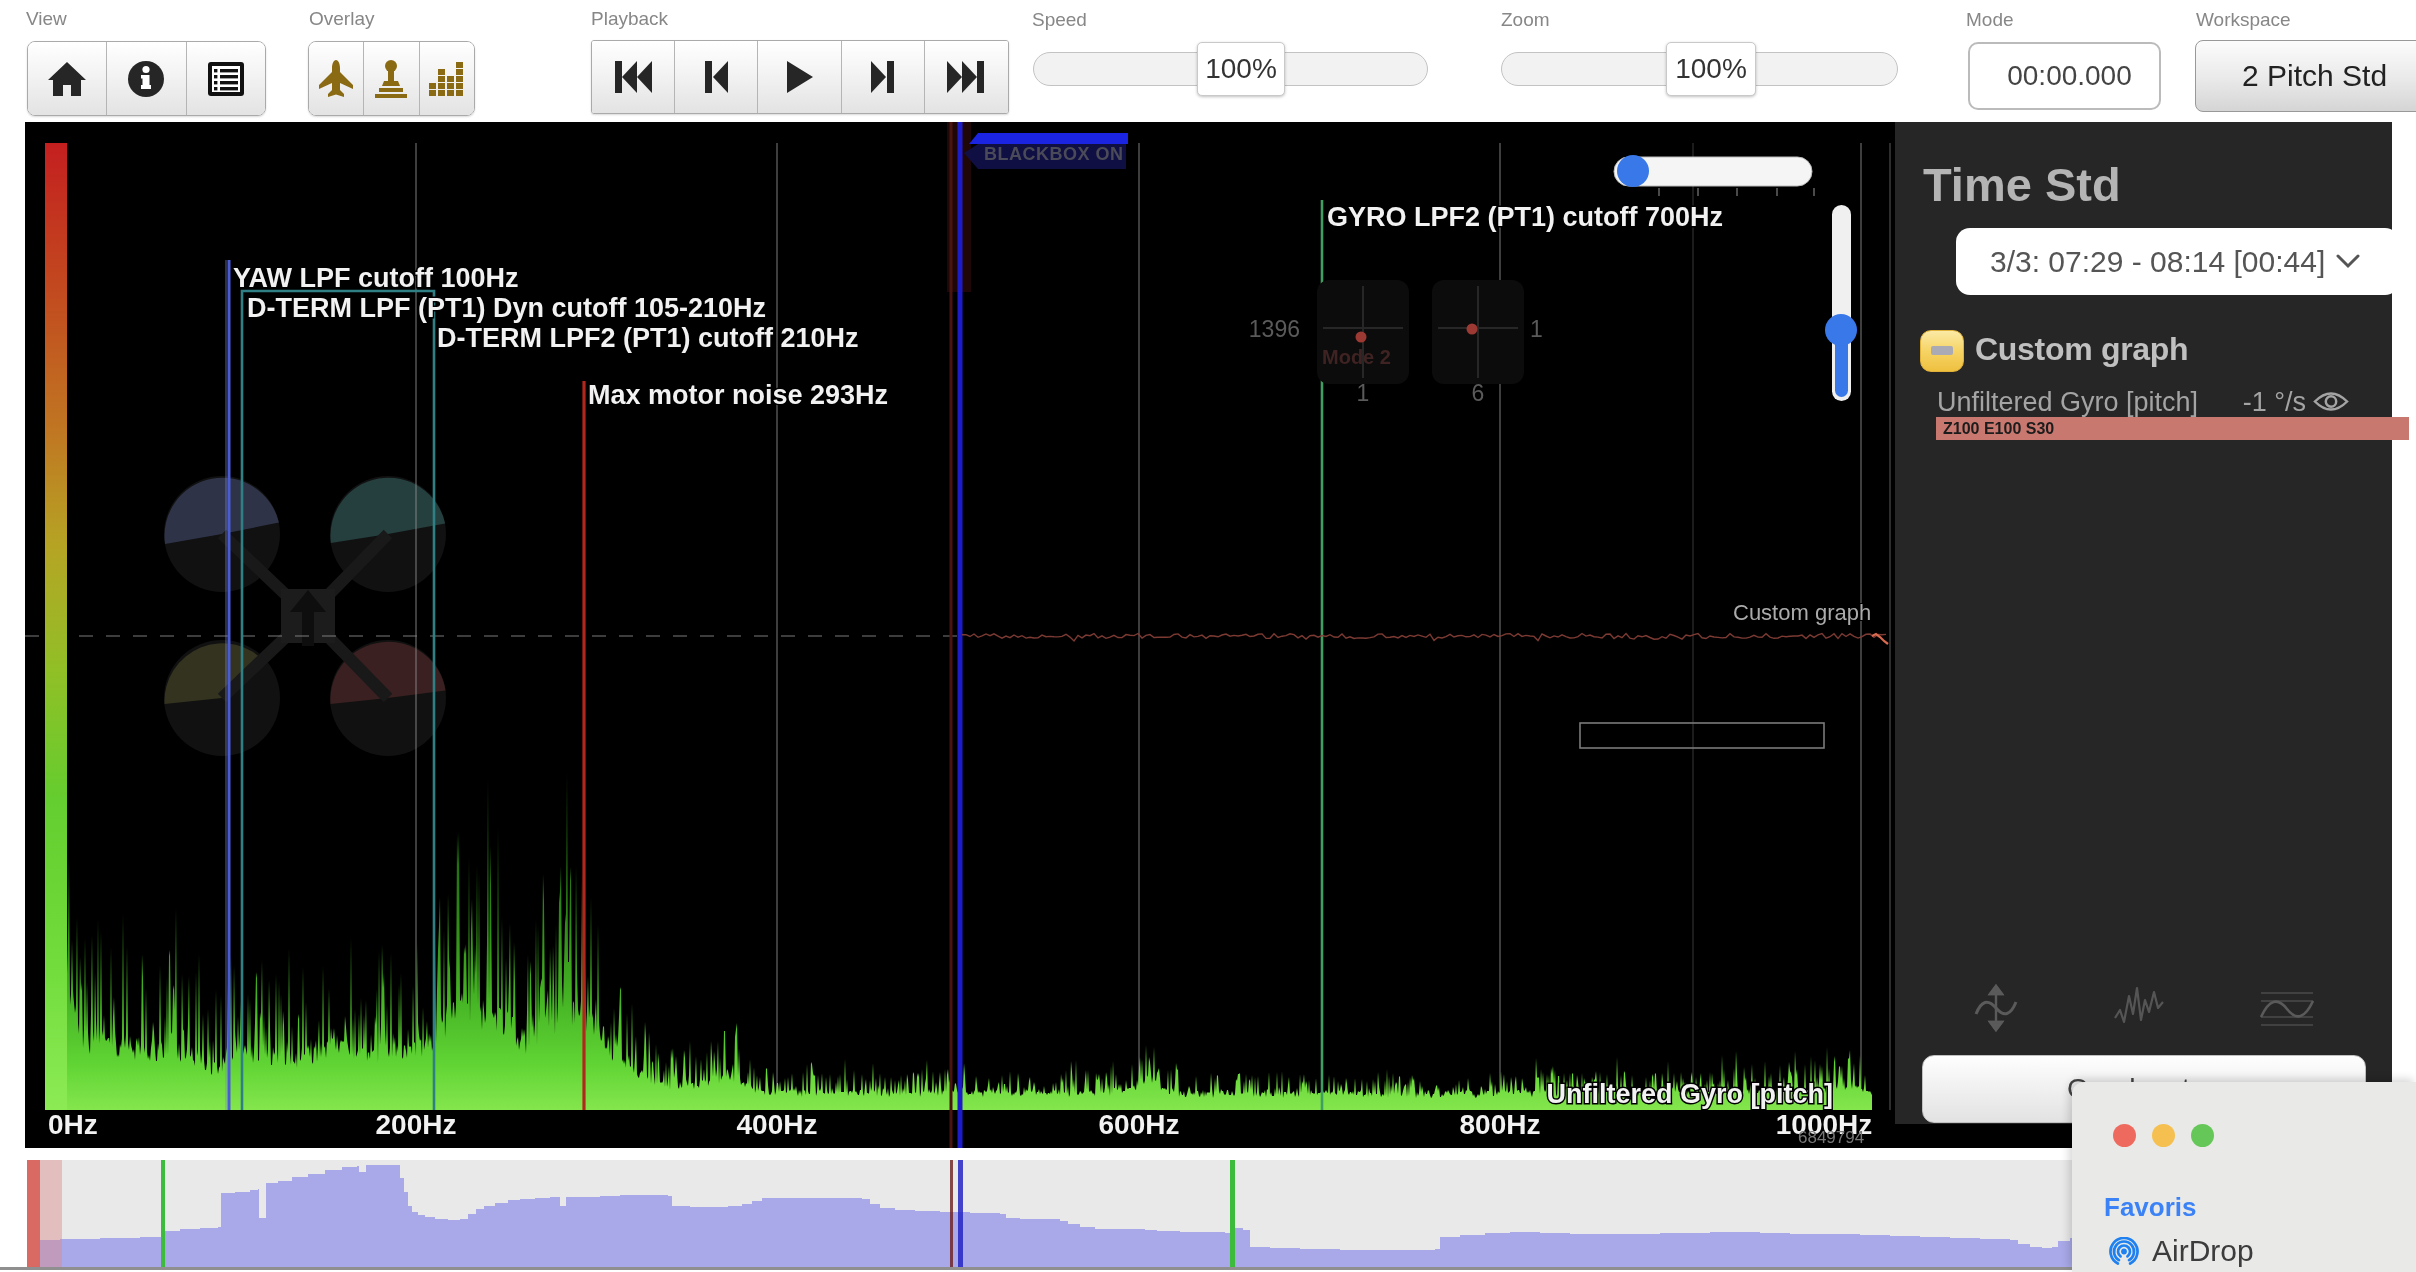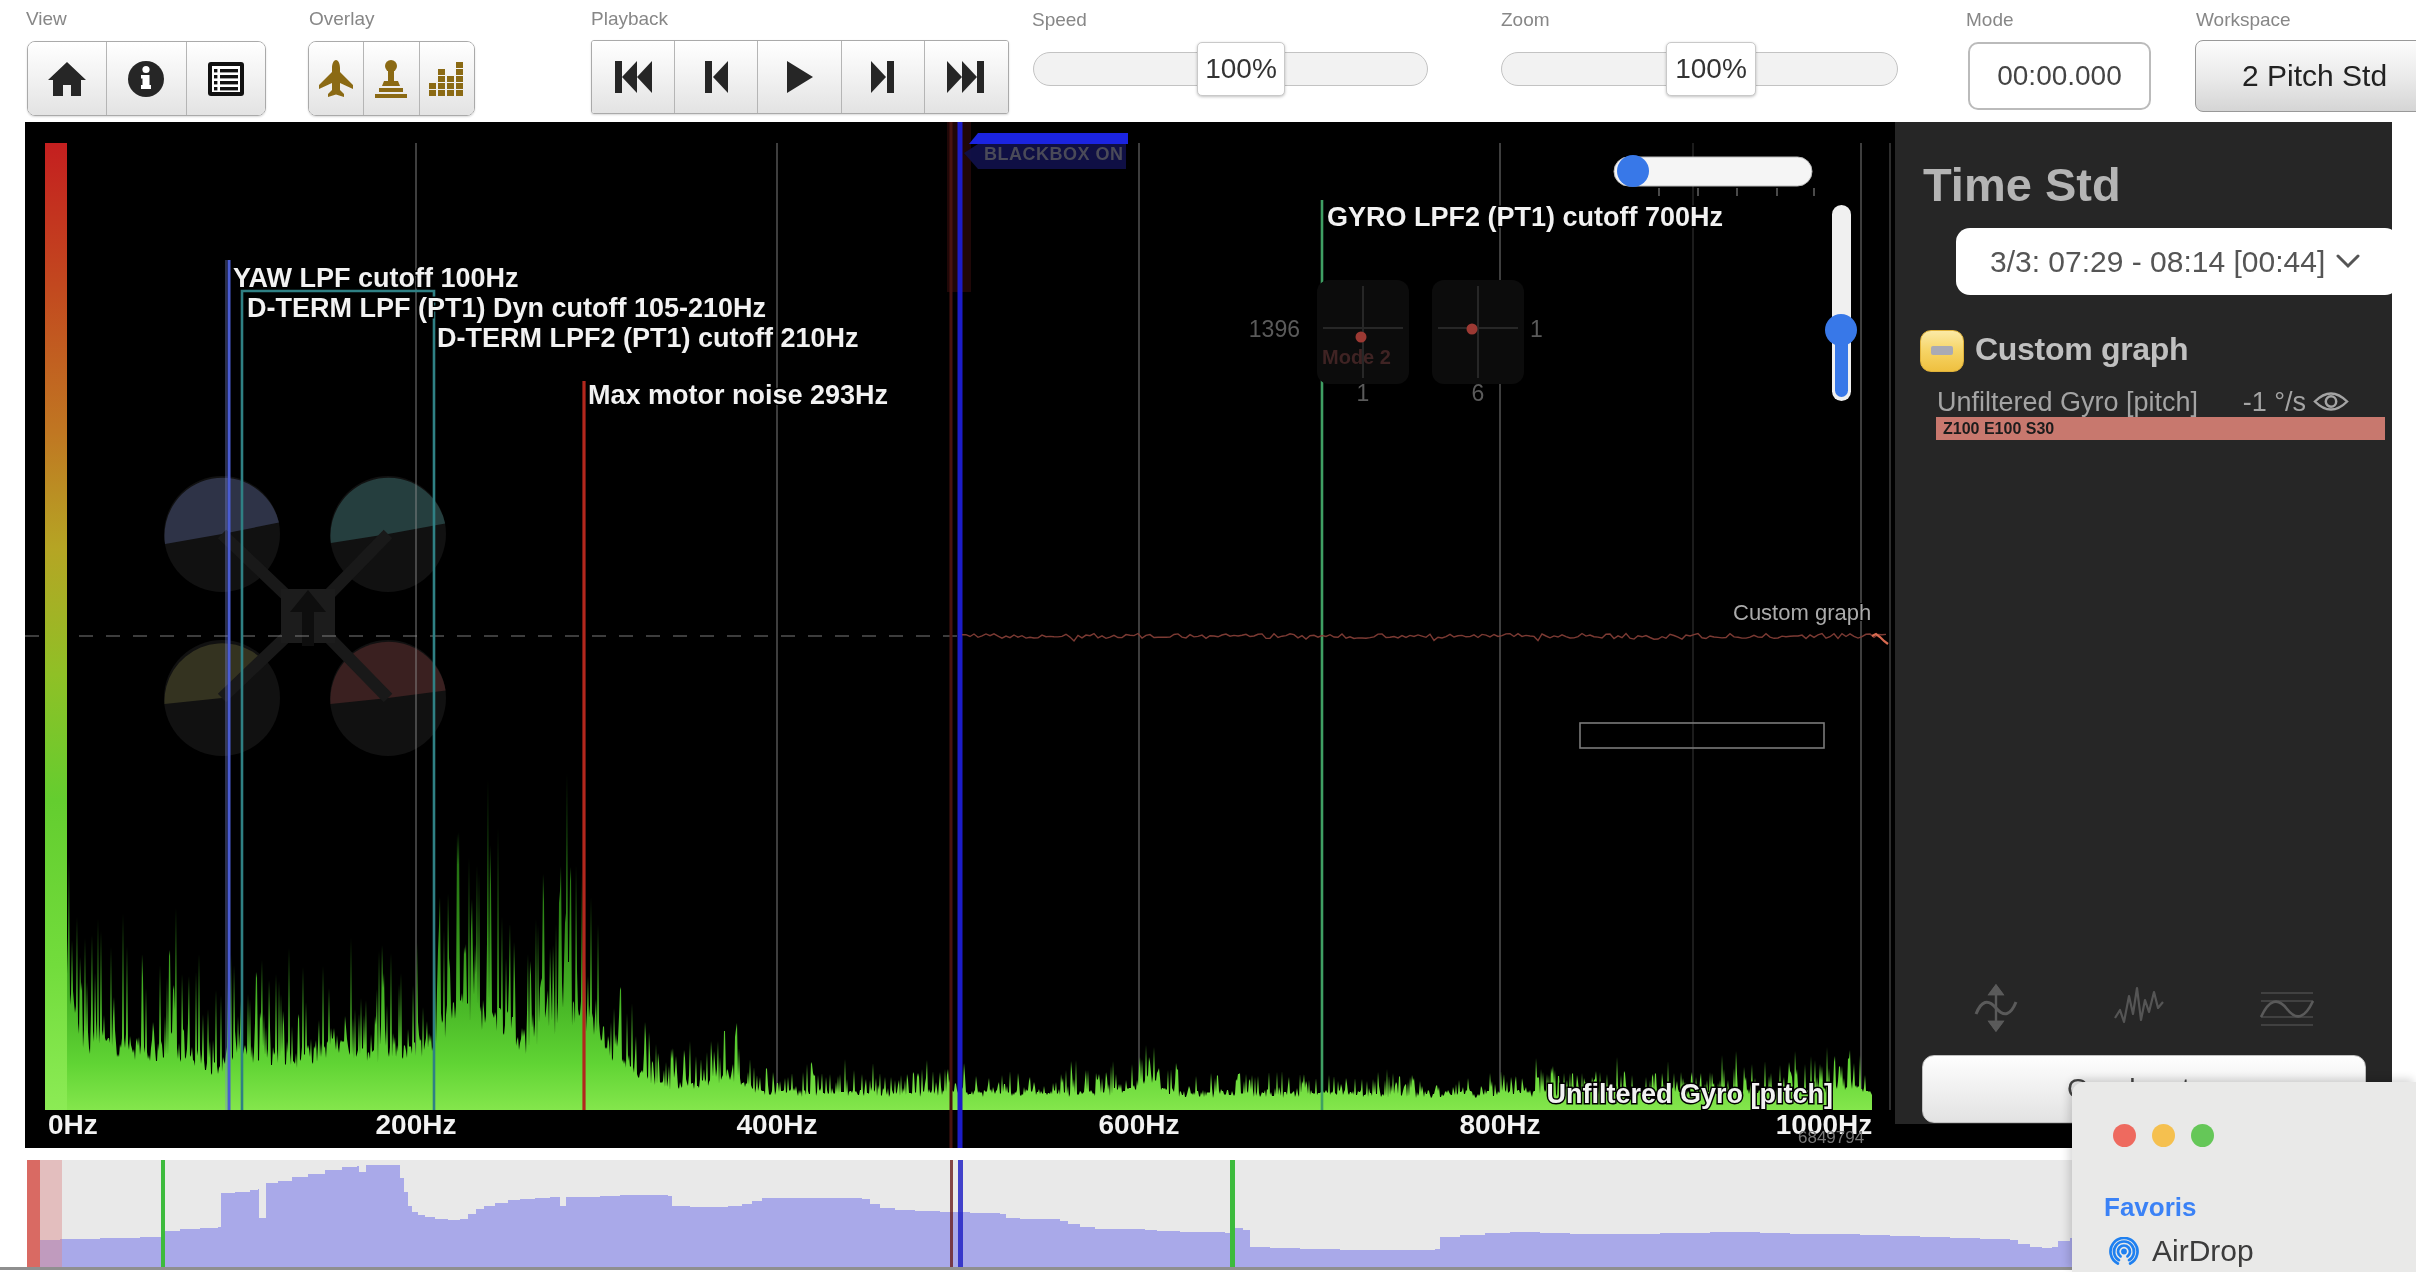--- a/index.html
+++ b/index.html
@@ -133,21 +133,21 @@
     </div>
 </div>
 <div class="lbl" style="left:1032px;top:9px;">Speed</div>
 <div class="sldtrack" style="left:1033px;top:52px;width:393px;height:32px;"></div>
 <div class="pctbox" style="left:1197px;top:42px;width:86px;height:52px;">100%</div>
 <div class="lbl" style="left:1501px;top:9px;">Zoom</div>
 <div class="sldtrack" style="left:1501px;top:52px;width:395px;height:32px;"></div>
 <div class="pctbox" style="left:1666px;top:42px;width:88px;height:52px;">100%</div>
 <div class="lbl" style="left:1966px;top:9px;">Mode</div>
 <div class="abs" style="left:1968px;top:42px;width:179px;height:64px;background:#fff;border:2px solid #bbb;
-border-radius:10px;display:flex;align-items:center;justify-content:center;font-size:28px;color:#444;">00:00.000</div>
+border-radius:10px;display:flex;align-items:center;justify-content:center;font-size:28px;color:#444;padding-left:10px;">00:00.000</div>
 <div class="lbl" style="left:2196px;top:9px;">Workspace</div>
 <div class="abs" style="left:2195px;top:40px;width:228px;height:70px;background:linear-gradient(#fcfcfc,#e9e9e9 55%,#d5d5d5);
 border:1px solid #999;border-radius:8px;display:flex;align-items:center;font-size:30px;color:#222;">
 <span style="margin-left:46px;">2 Pitch Std</span>
   </div>
 
 <div class="abs" style="left:25px;top:122px;width:2367px;height:1026px;background:#000;"></div>
 
 <svg class="abs" style="left:25px;top:122px;" width="1870" height="1026" viewBox="25 122 1870 1026">
 <defs>
@@ -261,21 +261,21 @@
 background:linear-gradient(#fbeaa6,#f6d465 50%,#efc040);border:1px solid #e0b23a;">
   <div style="position:absolute;left:10px;top:15px;width:22px;height:9px;background:#a9aab4;border-radius:2px;"></div>
 </div>
 <div class="abs" style="left:1975px;top:331px;font-size:32px;letter-spacing:-0.3px;font-weight:bold;color:#c0c0c0;">Custom graph</div>
 <div class="abs" style="left:1937px;top:387px;font-size:27px;color:#a4a4a4;">Unfiltered Gyro [pitch]</div>
 <div class="abs" style="left:2160px;top:387px;width:146px;text-align:right;font-size:27px;color:#a4a4a4;">-1 °/s</div>
 <svg class="abs" style="left:2313px;top:389px;" width="36" height="25" viewBox="0 0 38 26">
   <path d="M2 13 Q19 -4 36 13 Q19 30 2 13 Z" fill="none" stroke="#a4a4a4" stroke-width="2.6"></path>
   <circle cx="19" cy="13" r="5.5" fill="none" stroke="#a4a4a4" stroke-width="2.6"></circle>
 </svg>
-<div class="abs" style="left:1936px;top:417px;width:449px;height:23px;background:#c8786e;">
+<div class="abs" style="left:1936px;top:417px;width:449px;height:23px;background:#c8786e;padding-left:24px;">
   <span style="position:absolute;left:7px;top:3px;font-size:16px;font-weight:bold;color:#1c1c1c;">Z100 E100 S30</span>
 </div>
 <svg class="abs" style="left:1968px;top:980px;" width="56" height="56" viewBox="0 0 56 56">
 <g stroke="#5a5a5a" fill="none" stroke-width="2.4">
 <path d="M8 34 Q16 14 28 28 Q40 42 48 22" stroke-width="3"></path>
 <path d="M28 10 L28 46 M28 6 L22 14 L34 14 Z M28 50 L22 42 L34 42 Z"></path>
 <path d="M28 6 L22 14 L34 14 Z" fill="#5a5a5a"></path>
       <path d="M28 50 L22 42 L34 42 Z" fill="#5a5a5a"></path>
 </g>
   </svg>

